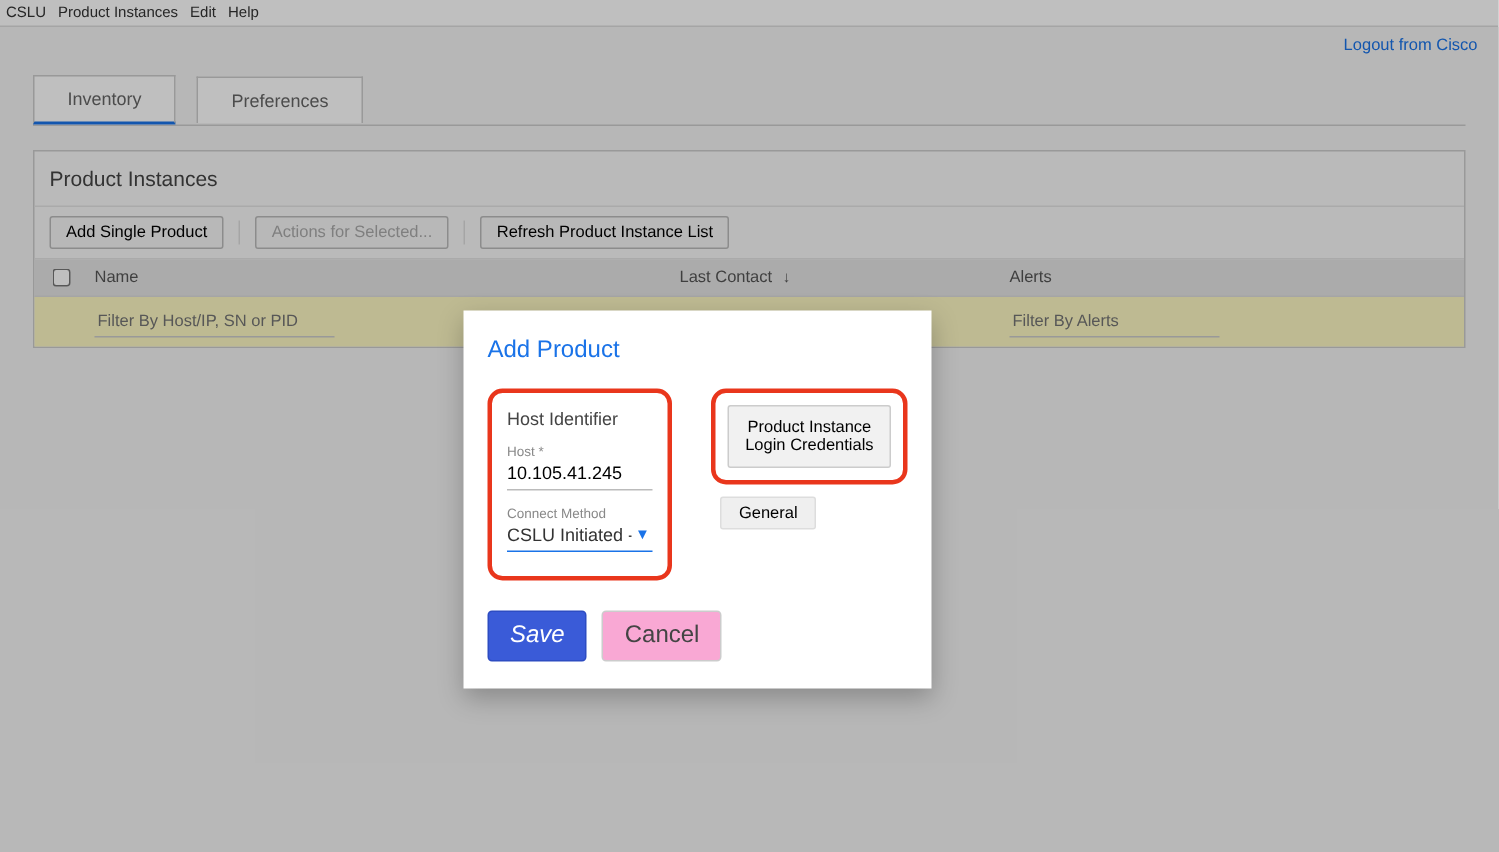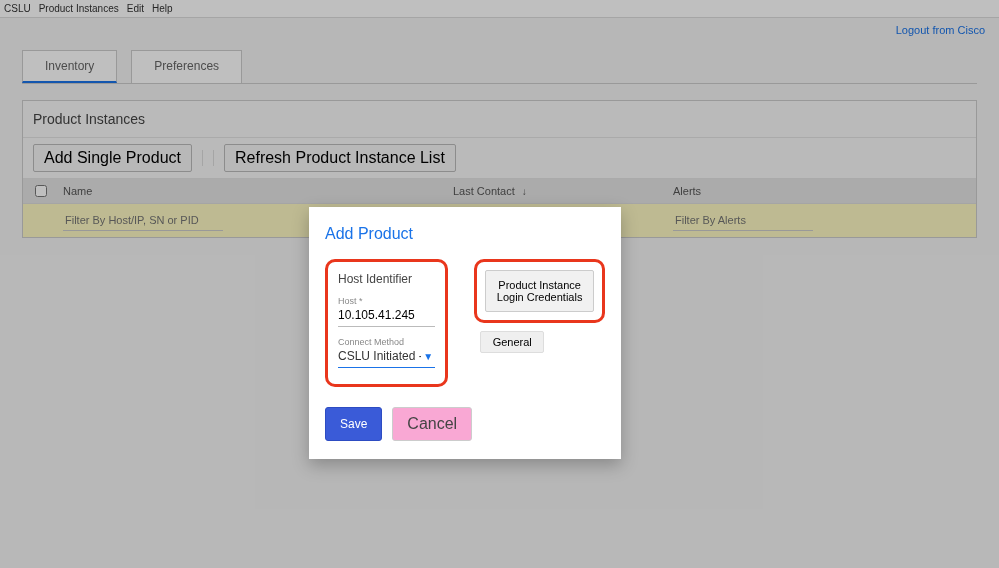--- a/index.html
+++ b/index.html
@@ -4,29 +4,29 @@
   <style>
     * { box-sizing: border-box; margin: 0; padding: 0; font-family: Arial, Helvetica, sans-serif; }
     body { background: #f5f5f5; width: 999px; height: 568px; position: relative; overflow: hidden; font-size: 12px; color: #333; }
 
     .menubar { background: #fff; border-bottom: 1px solid #ddd; height: 18px; display: flex; align-items: center; padding: 0 4px; gap: 8px; font-size: 10px; }
     .menubar span { cursor: pointer; }
 
     .header-row { display: flex; justify-content: flex-end; padding: 6px 14px 0 0; font-size: 11px; }
     .logout-link { color: #1a73e8; cursor: pointer; }
 
-    .tabbar { display: flex; gap: 14px; padding: 8px 22px 0 22px; margin-top: 6px; }
+    .tabbar { display: flex; gap: 14px; padding: 8px 22px 0 22px; margin-top: 6px; align-items: center; }
     .tab { border: 1px solid #ccc; border-bottom: none; background: #fff; padding: 8px 22px; font-size: 12px; color: #666; cursor: pointer; }
     .tab.active { border-bottom: 2px solid #1a73e8; }
     .tabline { border-bottom: 1px solid #ccc; margin: 0 22px; }
 
     .panel { margin: 16px 22px; border: 1px solid #ccc; background: #f9f9f9; }
     .panel-title { padding: 10px 10px; font-size: 14px; color: #444; }
     .toolbar { display: flex; align-items: center; gap: 10px; padding: 6px 10px; border-top: 1px solid #e3e3e3; border-bottom: 1px solid #e3e3e3; }
-    .btn { border: 1px solid #bbb; background: #f6f6f6; padding: 4px 10px; font-size: 16px; cursor: pointer; border-radius: 2px; }
+    .btn { border: 1px solid #bbb; background: #f6f6f6; padding: 4px 10px; font-size: 11px; cursor: pointer; border-radius: 2px; }
     .btn.disabled { color: #aaa; cursor: default; }
     .divider { width: 1px; height: 16px; background: #ddd; }
 
     .grid-header { display: flex; align-items: center; background: #e5e5e5; border-bottom: 1px solid #ddd; font-size: 11px; color: #555; }
     .col-check { width: 36px; display: flex; justify-content: center; padding: 6px 0; }
     .col-name { flex: 0 0 390px; padding: 6px 4px; }
     .col-last { flex: 0 0 220px; padding: 6px 4px; }
     .col-alerts { flex: 1; padding: 6px 4px; }
     .sort-arrow { font-size: 10px; margin-left: 4px; }
 
@@ -49,21 +49,21 @@
     .select-wrap { position: relative; }
     .select-input { border: none; border-bottom: 1px solid #1a73e8; width: 100%; font-size: 12px; padding: 2px 14px 4px 0; background: transparent; color: #333; }
     .caret { position: absolute; right: 2px; top: 4px; font-size: 10px; color: #1a73e8; }
 
     .right-col { display: flex; flex-direction: column; gap: 8px; }
     .highlight-box { border: 3px solid #e9361c; border-radius: 10px; padding: 8px; }
     .cred-btn { width: 100%; background: #f1f1f1; border: 1px solid #ccc; padding: 8px 6px; font-size: 11px; text-align: center; cursor: pointer; border-radius: 2px; }
     .general-btn { width: 64px; background: #efefef; border: 1px solid #ddd; padding: 4px 8px; font-size: 11px; cursor: pointer; border-radius: 2px; margin-left: 6px; }
 
     .dialog-actions { display: flex; gap: 10px; margin-top: 20px; }
-    .btn-save { background: #3a5bd8; color: #fff; border: 1px solid #2d4cc2; padding: 7px 14px; font-size: 12px; border-radius: 3px; cursor: pointer; }
+    .btn-save { background: #3a5bd8; color: #fff; border: 1px solid #2d4cc2; padding: 7px 14px; font-size: 16px; border-radius: 3px; cursor: pointer; font-style: italic; }
     .btn-cancel { background: #f9a8d4; color: #444; border: 1px solid #ccc; padding: 7px 14px; font-size: 16px; border-radius: 3px; cursor: pointer; }
   </style>
 </head>
 <body>
 
 <div class="menubar">
   <span>CSLU</span>
   <span>Product Instances</span>
   <span>Edit</span>
   <span>Help</span>
@@ -77,20 +77,21 @@
   <div class="tab active">Inventory</div>
   <div class="tab">Preferences</div>
 </div>
 <div class="tabline"></div>
 
 <div class="panel">
   <div class="panel-title">Product Instances</div>
   <div class="toolbar">
     <button class="btn">Add Single Product</button>
     <div class="divider"></div>
+    <button class="btn disabled">Actions for Selected...</button>
     <div class="divider"></div>
     <button class="btn">Refresh Product Instance List</button>
   </div>
   <div class="grid-header">
     <div class="col-check">
         <input type="checkbox" class="hdr" style="">
       </div>
     <div class="col-name">Name</div>
     <div class="col-last">
       <span>Last Contact</span>

